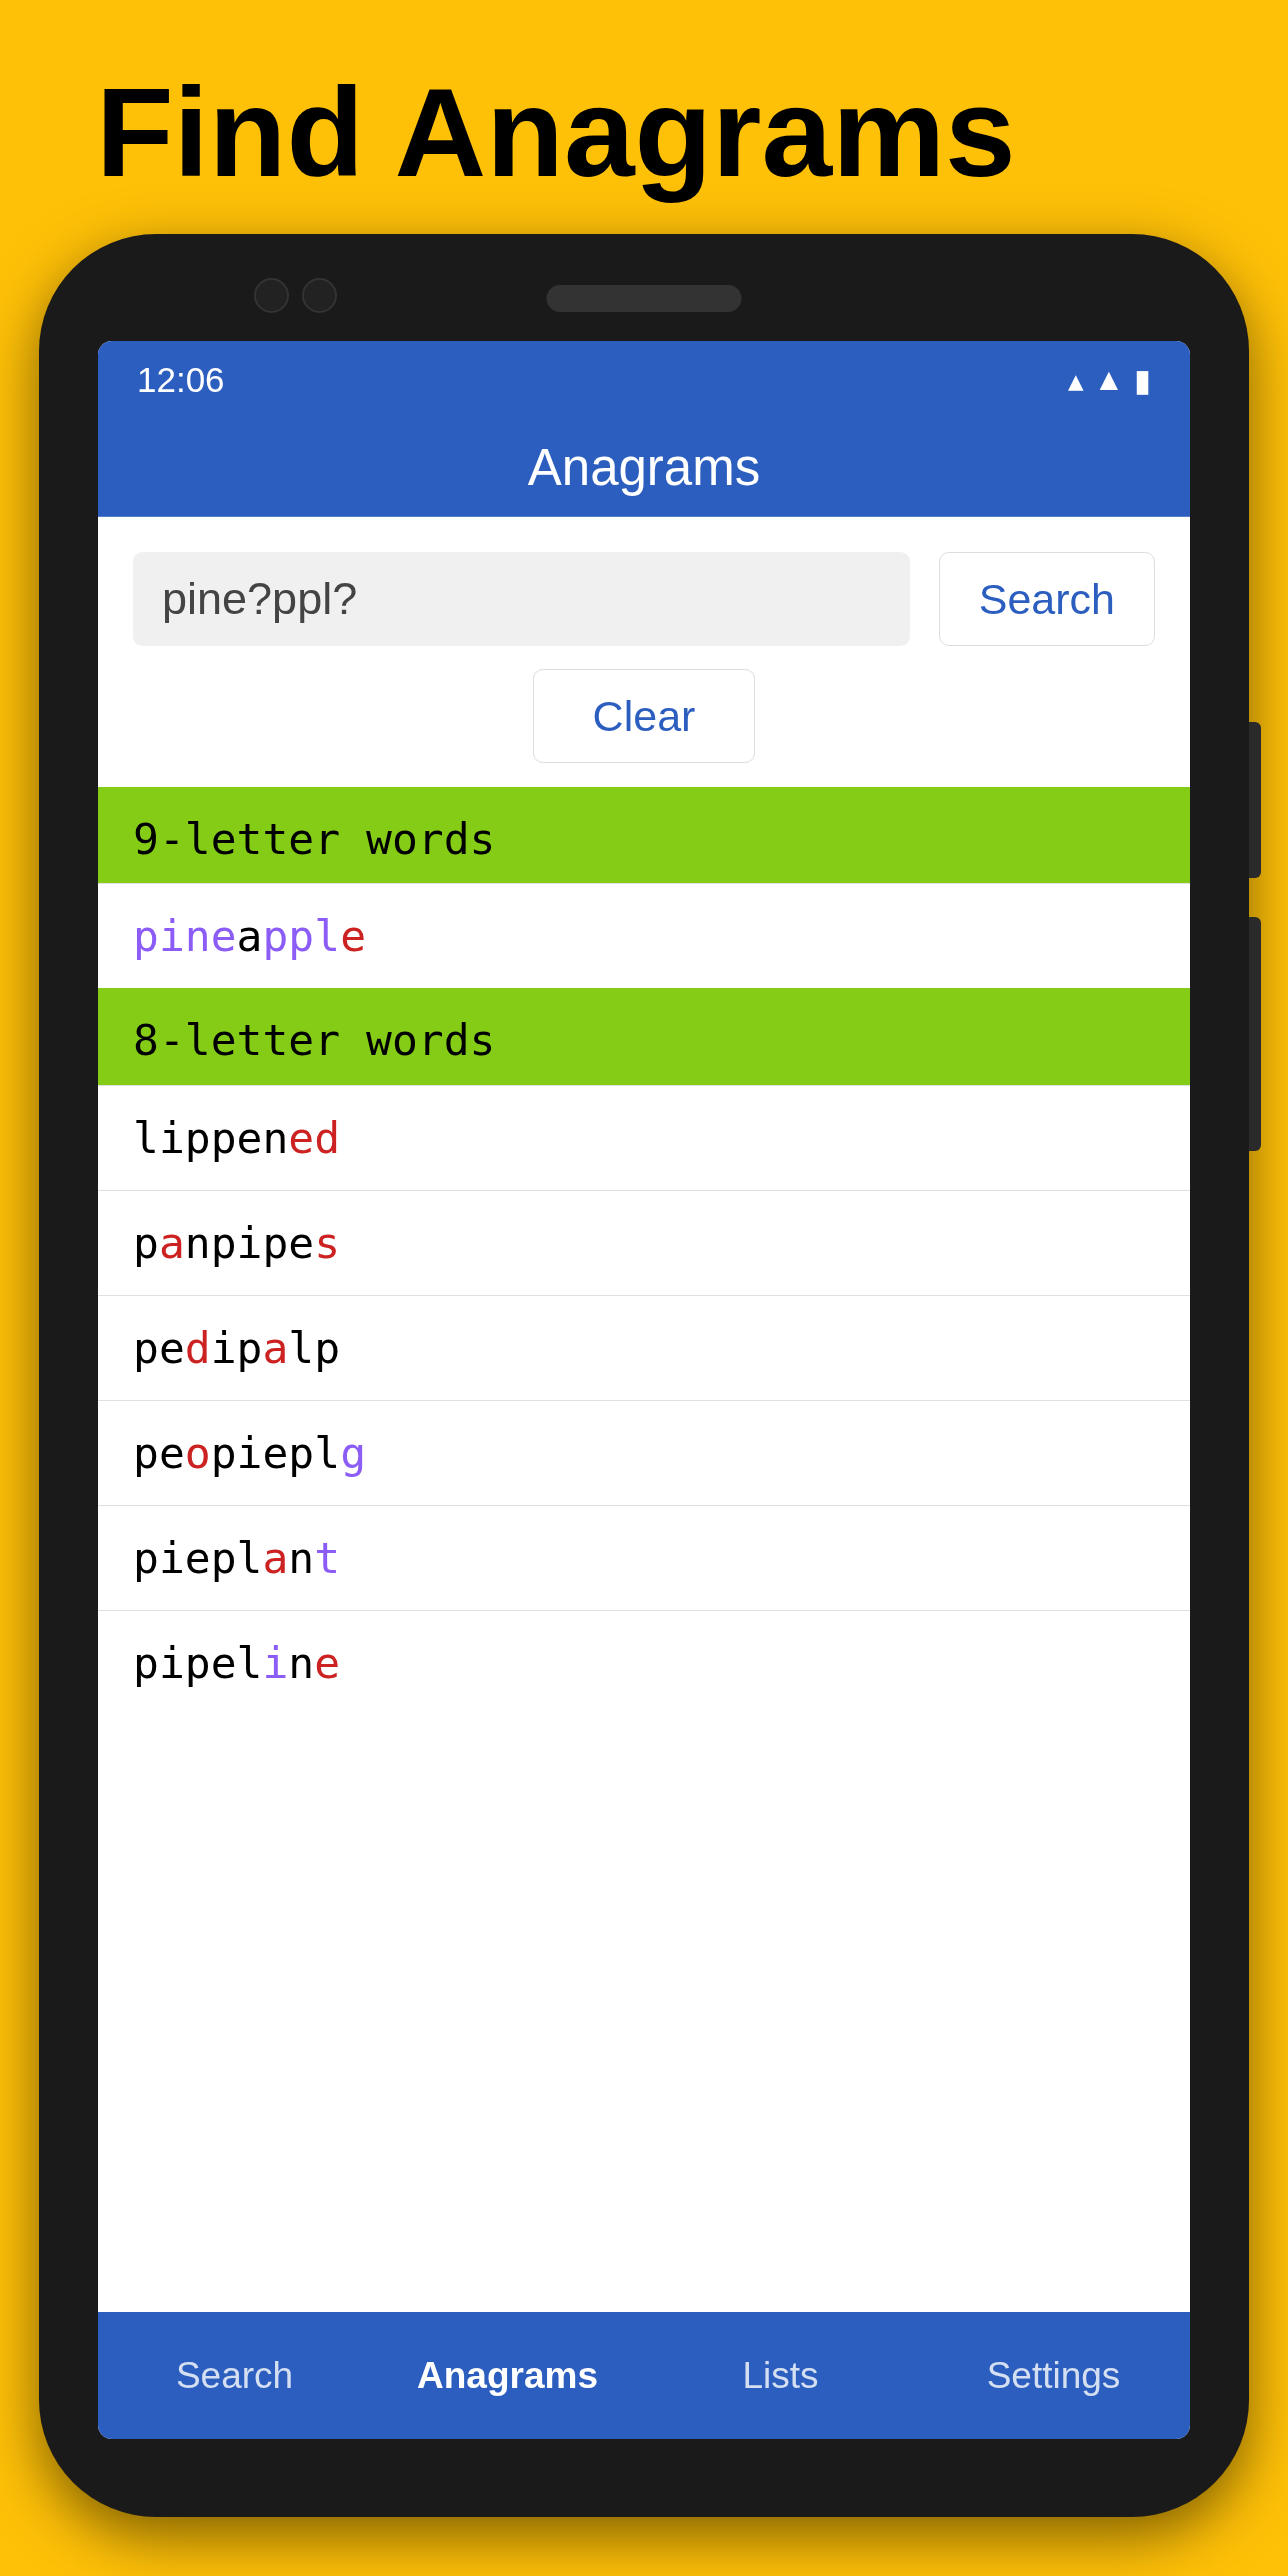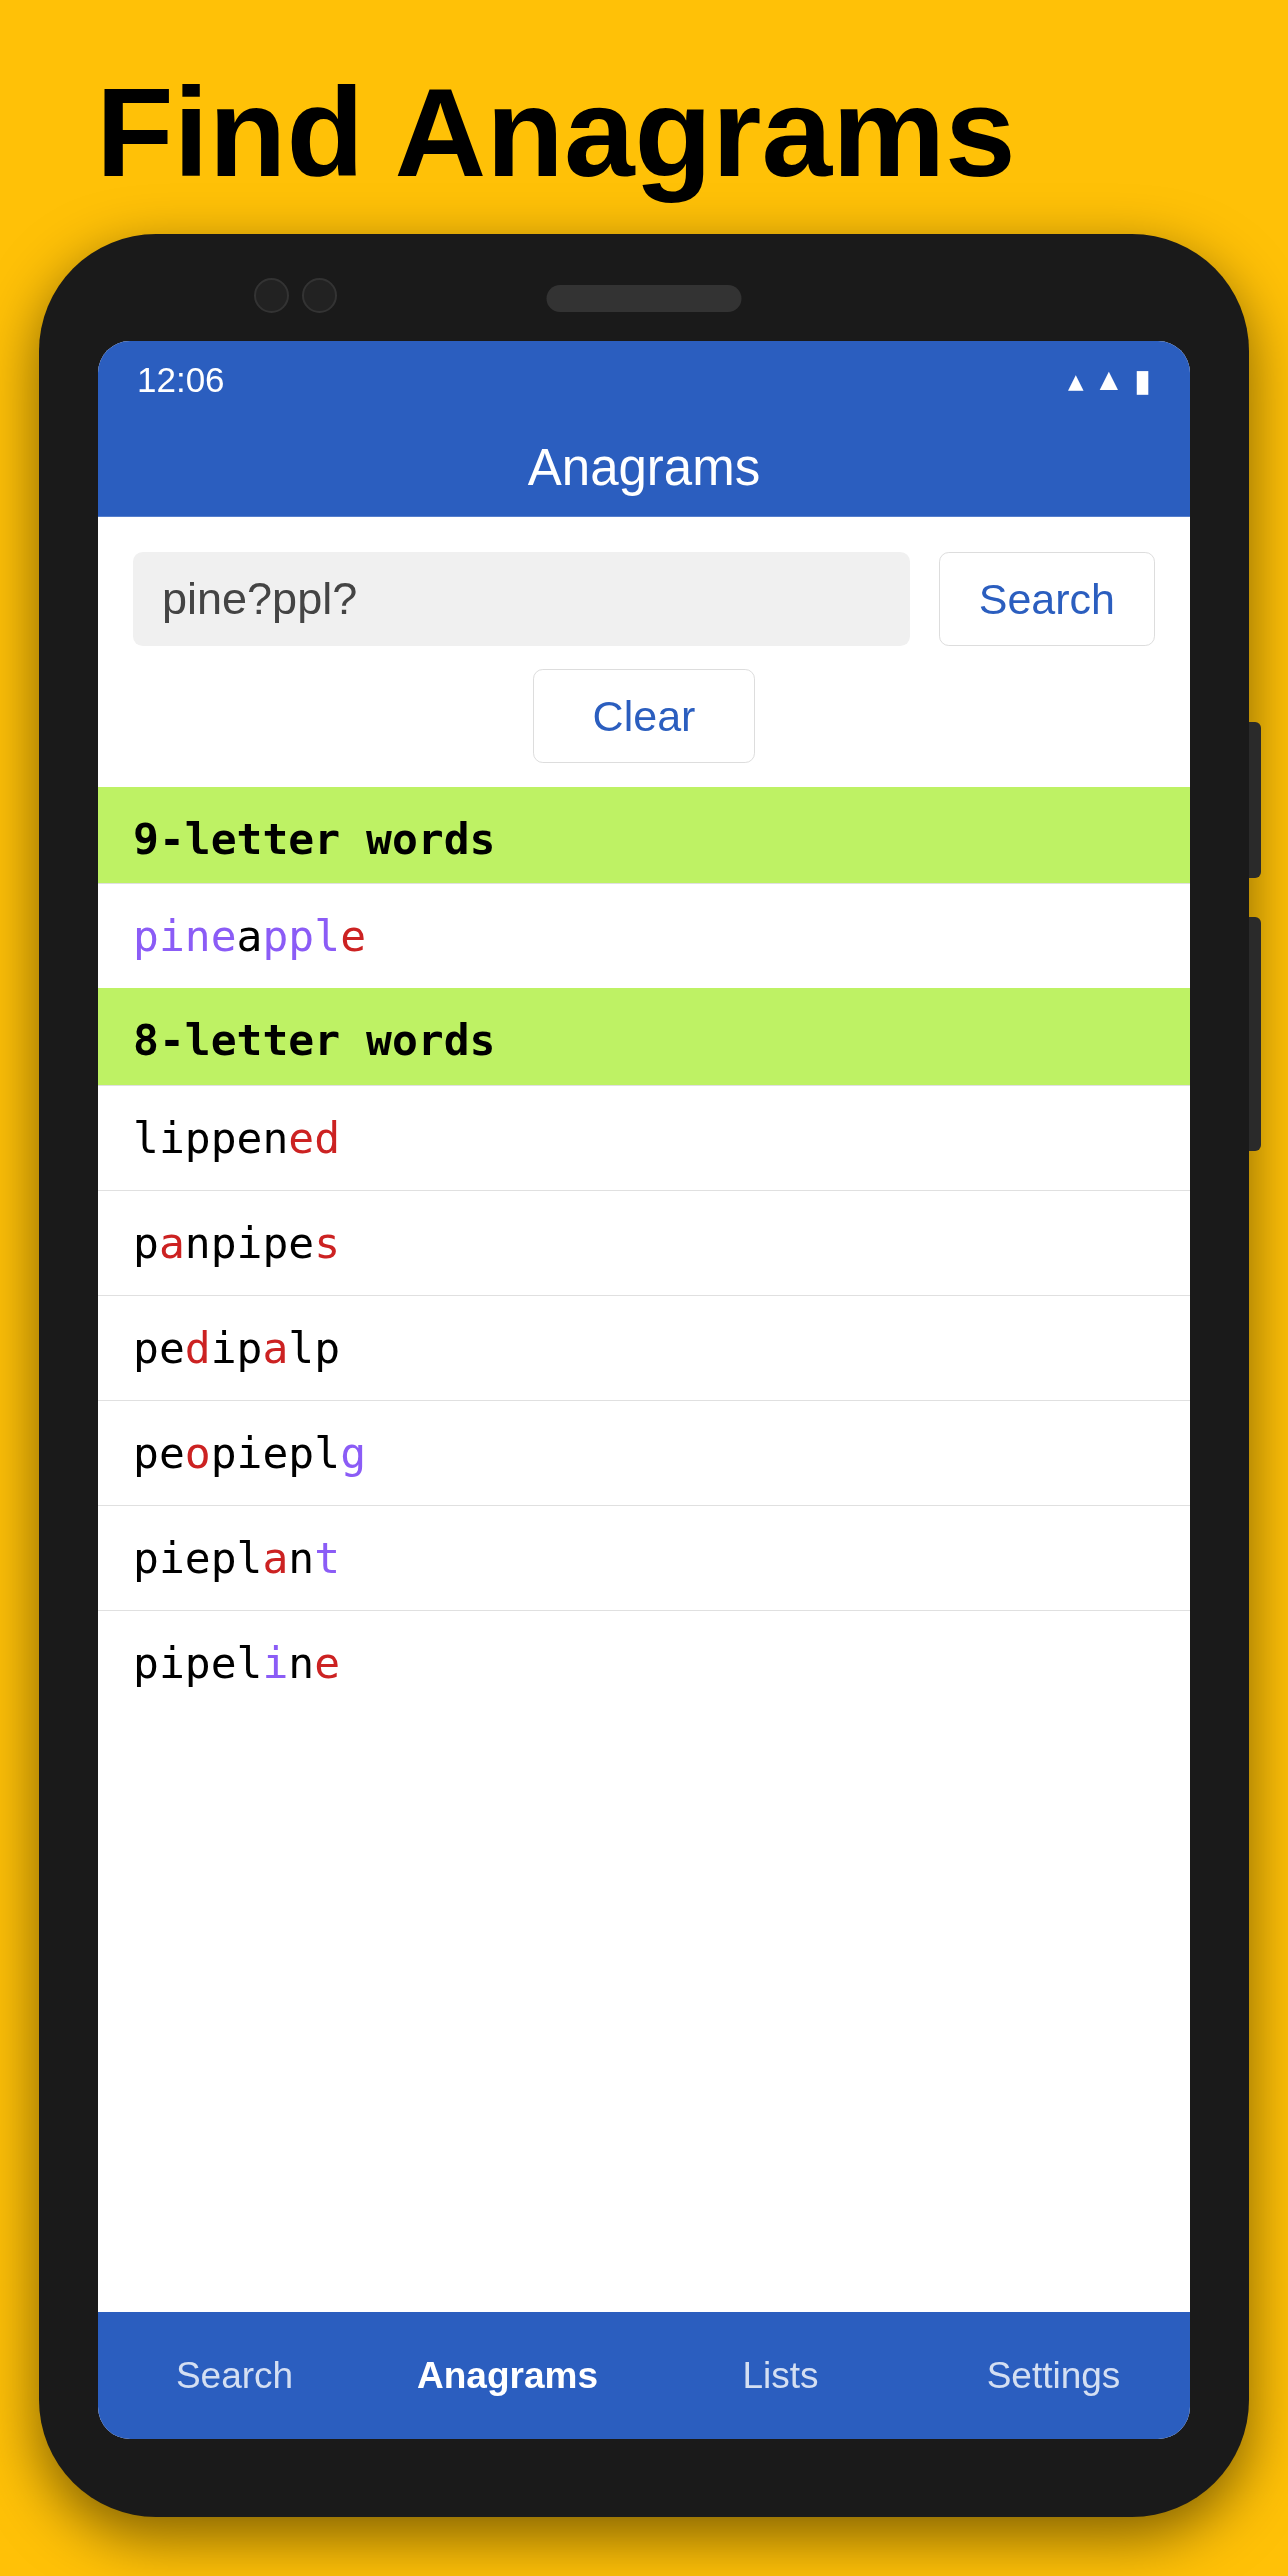--- a/index.html
+++ b/index.html
@@ -96,21 +96,21 @@
     }
 
     
     .phone-screen {
       position: absolute;
       top: 107px;
       left: 59px;
       right: 59px;
       bottom: 78px;
       background: #fff;
-      border-radius: 32px;
+      border-radius: 14px;
       overflow: hidden;
     }
 
     
     .status-bar {
       height: 78px;
       background: #2B5EBF;
       display: flex;
       align-items: center;
       justify-content: space-between;
@@ -198,23 +198,23 @@
       color: #2B5EBF;
       font-size: 43px;
       cursor: pointer;
     }
 
     
     .section-header {
       padding: 27px 35px 19.5px 35px;
       font-family: monospace;
       font-size: 43px;
-      font-weight: bold;
+      font-weight: normal;
       color: #000;
-      background: #bef264;
+      background: #84cc16;
     }
 
     .word-item {
       padding: 27px 35px;
       border-top: 1px solid #E0E0E0;
       font-family: monospace;
       font-size: 43px;
       color: #000;
     }
 

